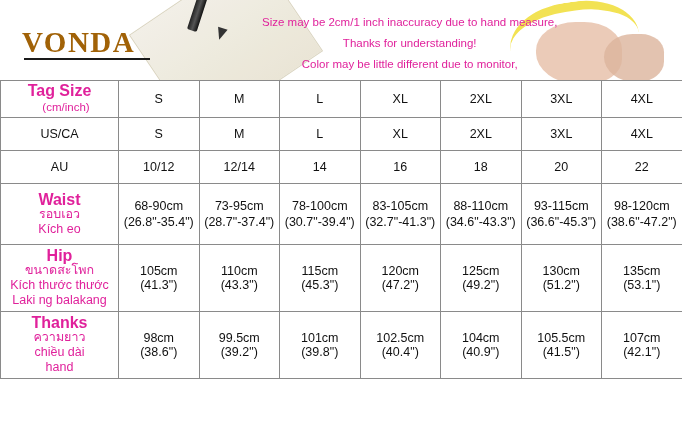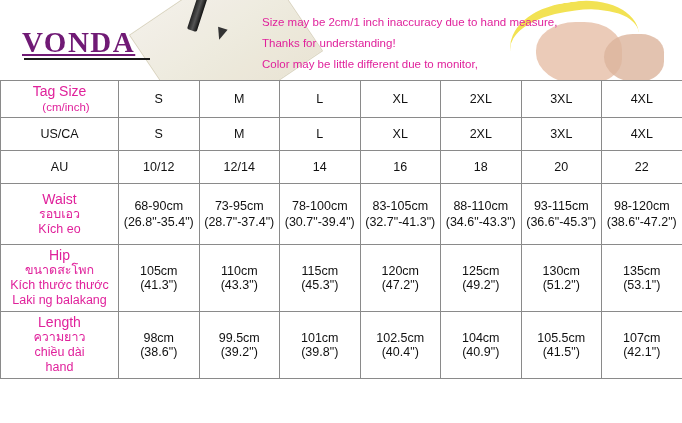--- a/index.html
+++ b/index.html
@@ -27,40 +27,39 @@
     background: #ffffff;
   }
   .brand {
     position: absolute;
     left: 22px;
     top: 26px;
     font-family: "Liberation Serif", serif;
     font-size: 29px;
     font-weight: bold;
     letter-spacing: 1.5px;
-    color: #701a75;
-    text-decoration: underline;
+    color: #a16207;
   }
   .brand-underline {
     position: absolute;
     left: 24px;
     top: 58px;
     width: 126px;
     height: 2px;
     background: #1a1a1a;
   }
   .notes {
     position: absolute;
     left: 262px;
     top: 12px;
     color: #e0219b;
     font-size: 11.5px;
     line-height: 21px;
   }
-  .notes div { white-space: nowrap; }
+  .notes div { white-space: nowrap; text-align: center; }
 
   
   .ruler-a {
     position: absolute;
     left: 150px;
     top: -18px;
     width: 150px;
     height: 120px;
     background: linear-gradient(#f2efe6, #e9e4d4);
     border: 1px solid #d8d2bd;
@@ -134,21 +133,21 @@
     padding: 2px 1px;
   }
   .col-label { width: 118px; }
   .col-val { width: 80.5px; }
 
   .lbl {
     color: #e0219b;
     font-size: 12.5px;
     line-height: 15px;
   }
-  .lbl .big { font-size: 14px; }
+  .lbl .big { font-size: 16px; font-weight: bold; }
   .lbl-blk {
     color: #111;
     font-size: 13px;
   }
   .hdr-row td { height: 31px; }
   .row-28 td { height: 28px; }
   .two-line { line-height: 16px; }
   .cell-main { display: block; }
   .cell-sub { display: block; font-size: 11.5px; padding-left: 13px; }
   .waist-cell { font-size: 11.5px; line-height: 16px; margin-top: 28px; }
@@ -307,21 +306,21 @@
         <td>
           <span class="cell-main">135cm</span>
           <span class="cell-main">(53.1")</span>
         </td>
 
       </tr>
 
       <tr class="taller">
         <td>
           <span class="lbl">
-            <span class="cell-main big">Length</span>
+            <span class="cell-main big">Thanks</span>
             <span class="cell-main">ความยาว</span>
             <span class="cell-main">chiều dài</span>
             <span class="cell-main">hand</span>
           </span>
         </td>
         <td>
           <span class="cell-main">98cm</span>
           <span class="cell-main">(38.6")</span>
         </td>
         <td>

